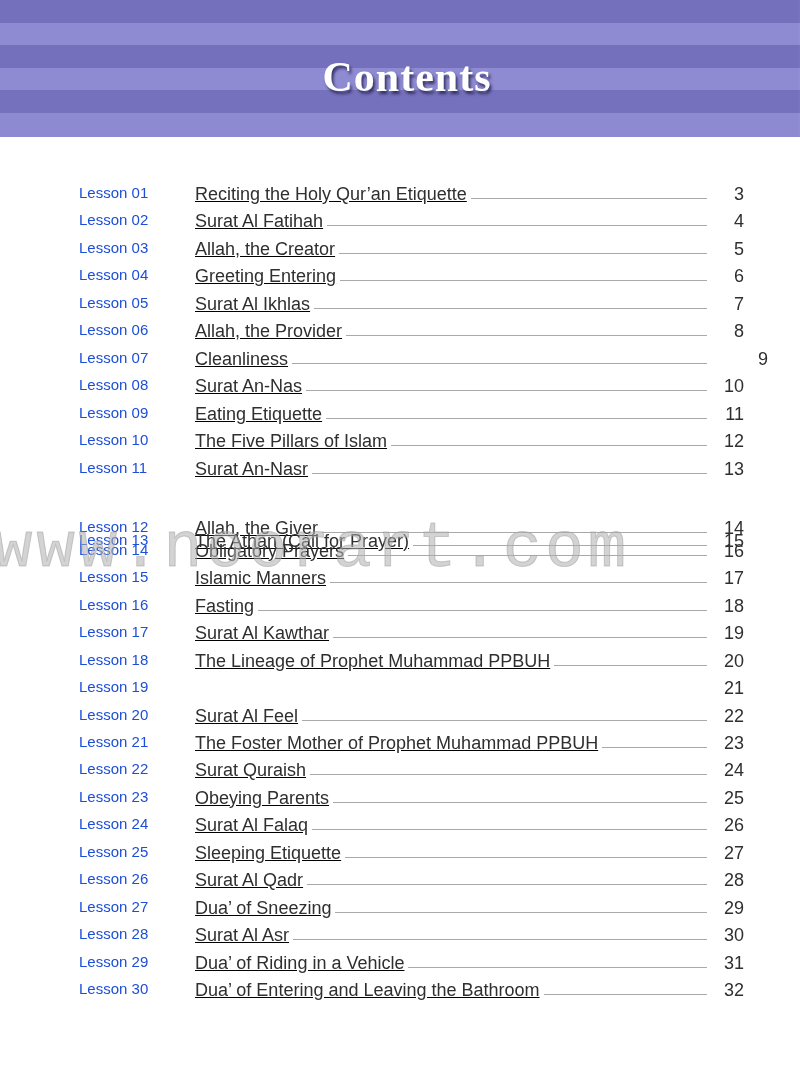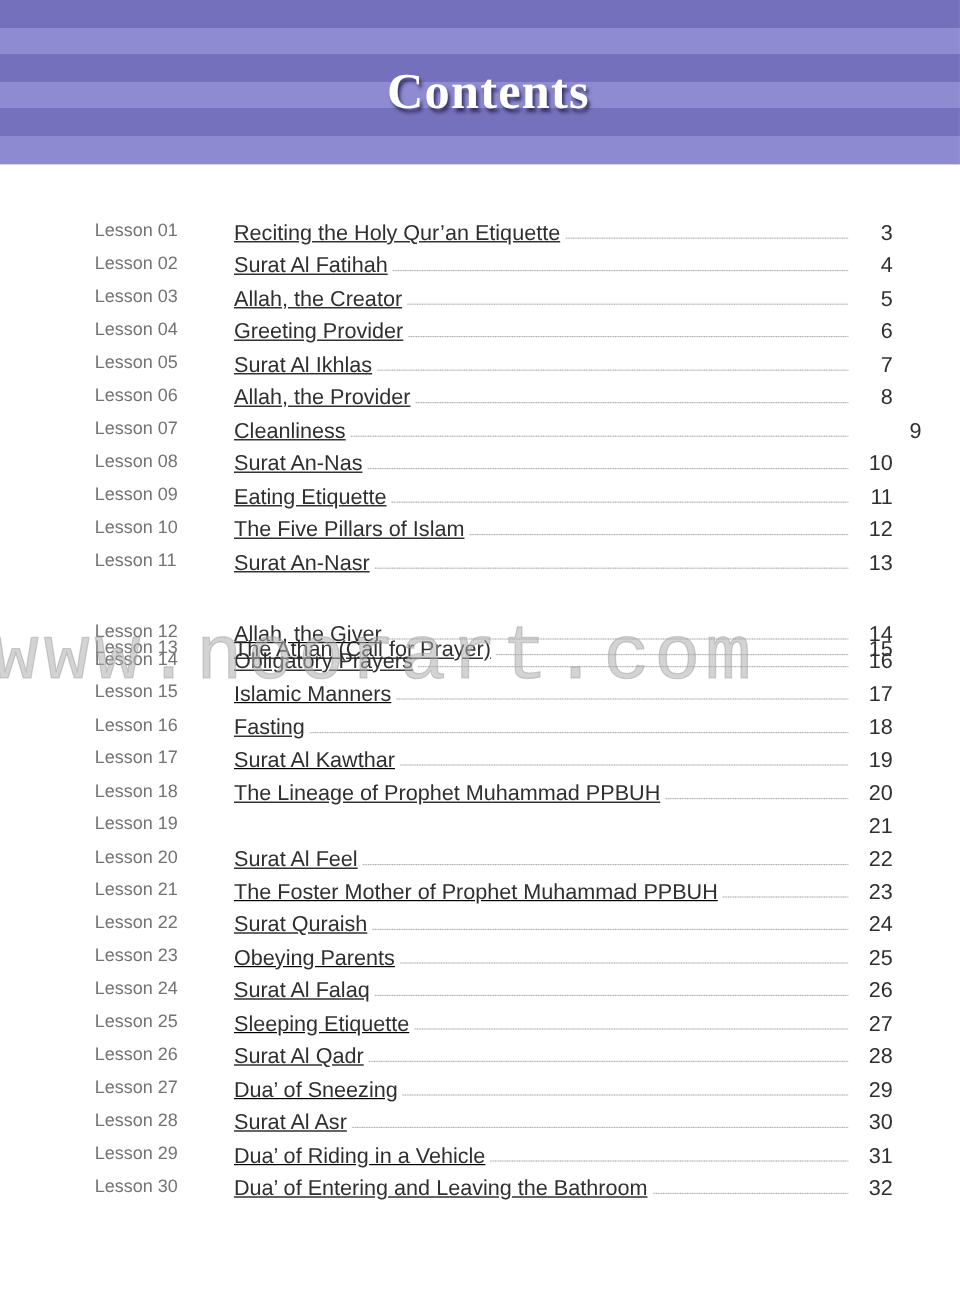--- a/index.html
+++ b/index.html
@@ -57,21 +57,21 @@
       position: absolute;
       left: 0;
       width: 800px;
       height: 27px;
     }
     .lesson {
       position: absolute;
       left: 79px;
       top: 3px;
       font-size: 15px;
-      color: #737373;
+      color: #1d4ed8;
       line-height: 20px;
       white-space: nowrap;
     }
     .entry {
       position: absolute;
       left: 195px;
       top: 0px;
       width: 512px;
       height: 26px;
       display: flex;
@@ -149,21 +149,21 @@
       <span class="lesson">Lesson 03</span>
       <div class="entry">
         <span class="entry-title">Allah, the Creator</span>
         <span class="leader"></span>
       </div>
       <span class="page">5</span>
     </div>
     <div class="row" style="top: 82.35px;">
       <span class="lesson">Lesson 04</span>
       <div class="entry">
-        <span class="entry-title">Greeting Provider</span>
+        <span class="entry-title">Greeting Entering</span>
         <span class="leader"></span>
       </div>
       <span class="page">6</span>
     </div>
     <div class="row" style="top: 109.8px;">
       <span class="lesson">Lesson 05</span>
       <div class="entry">
         <span class="entry-title">Surat Al Ikhlas</span>
         <span class="leader"></span>
       </div>

